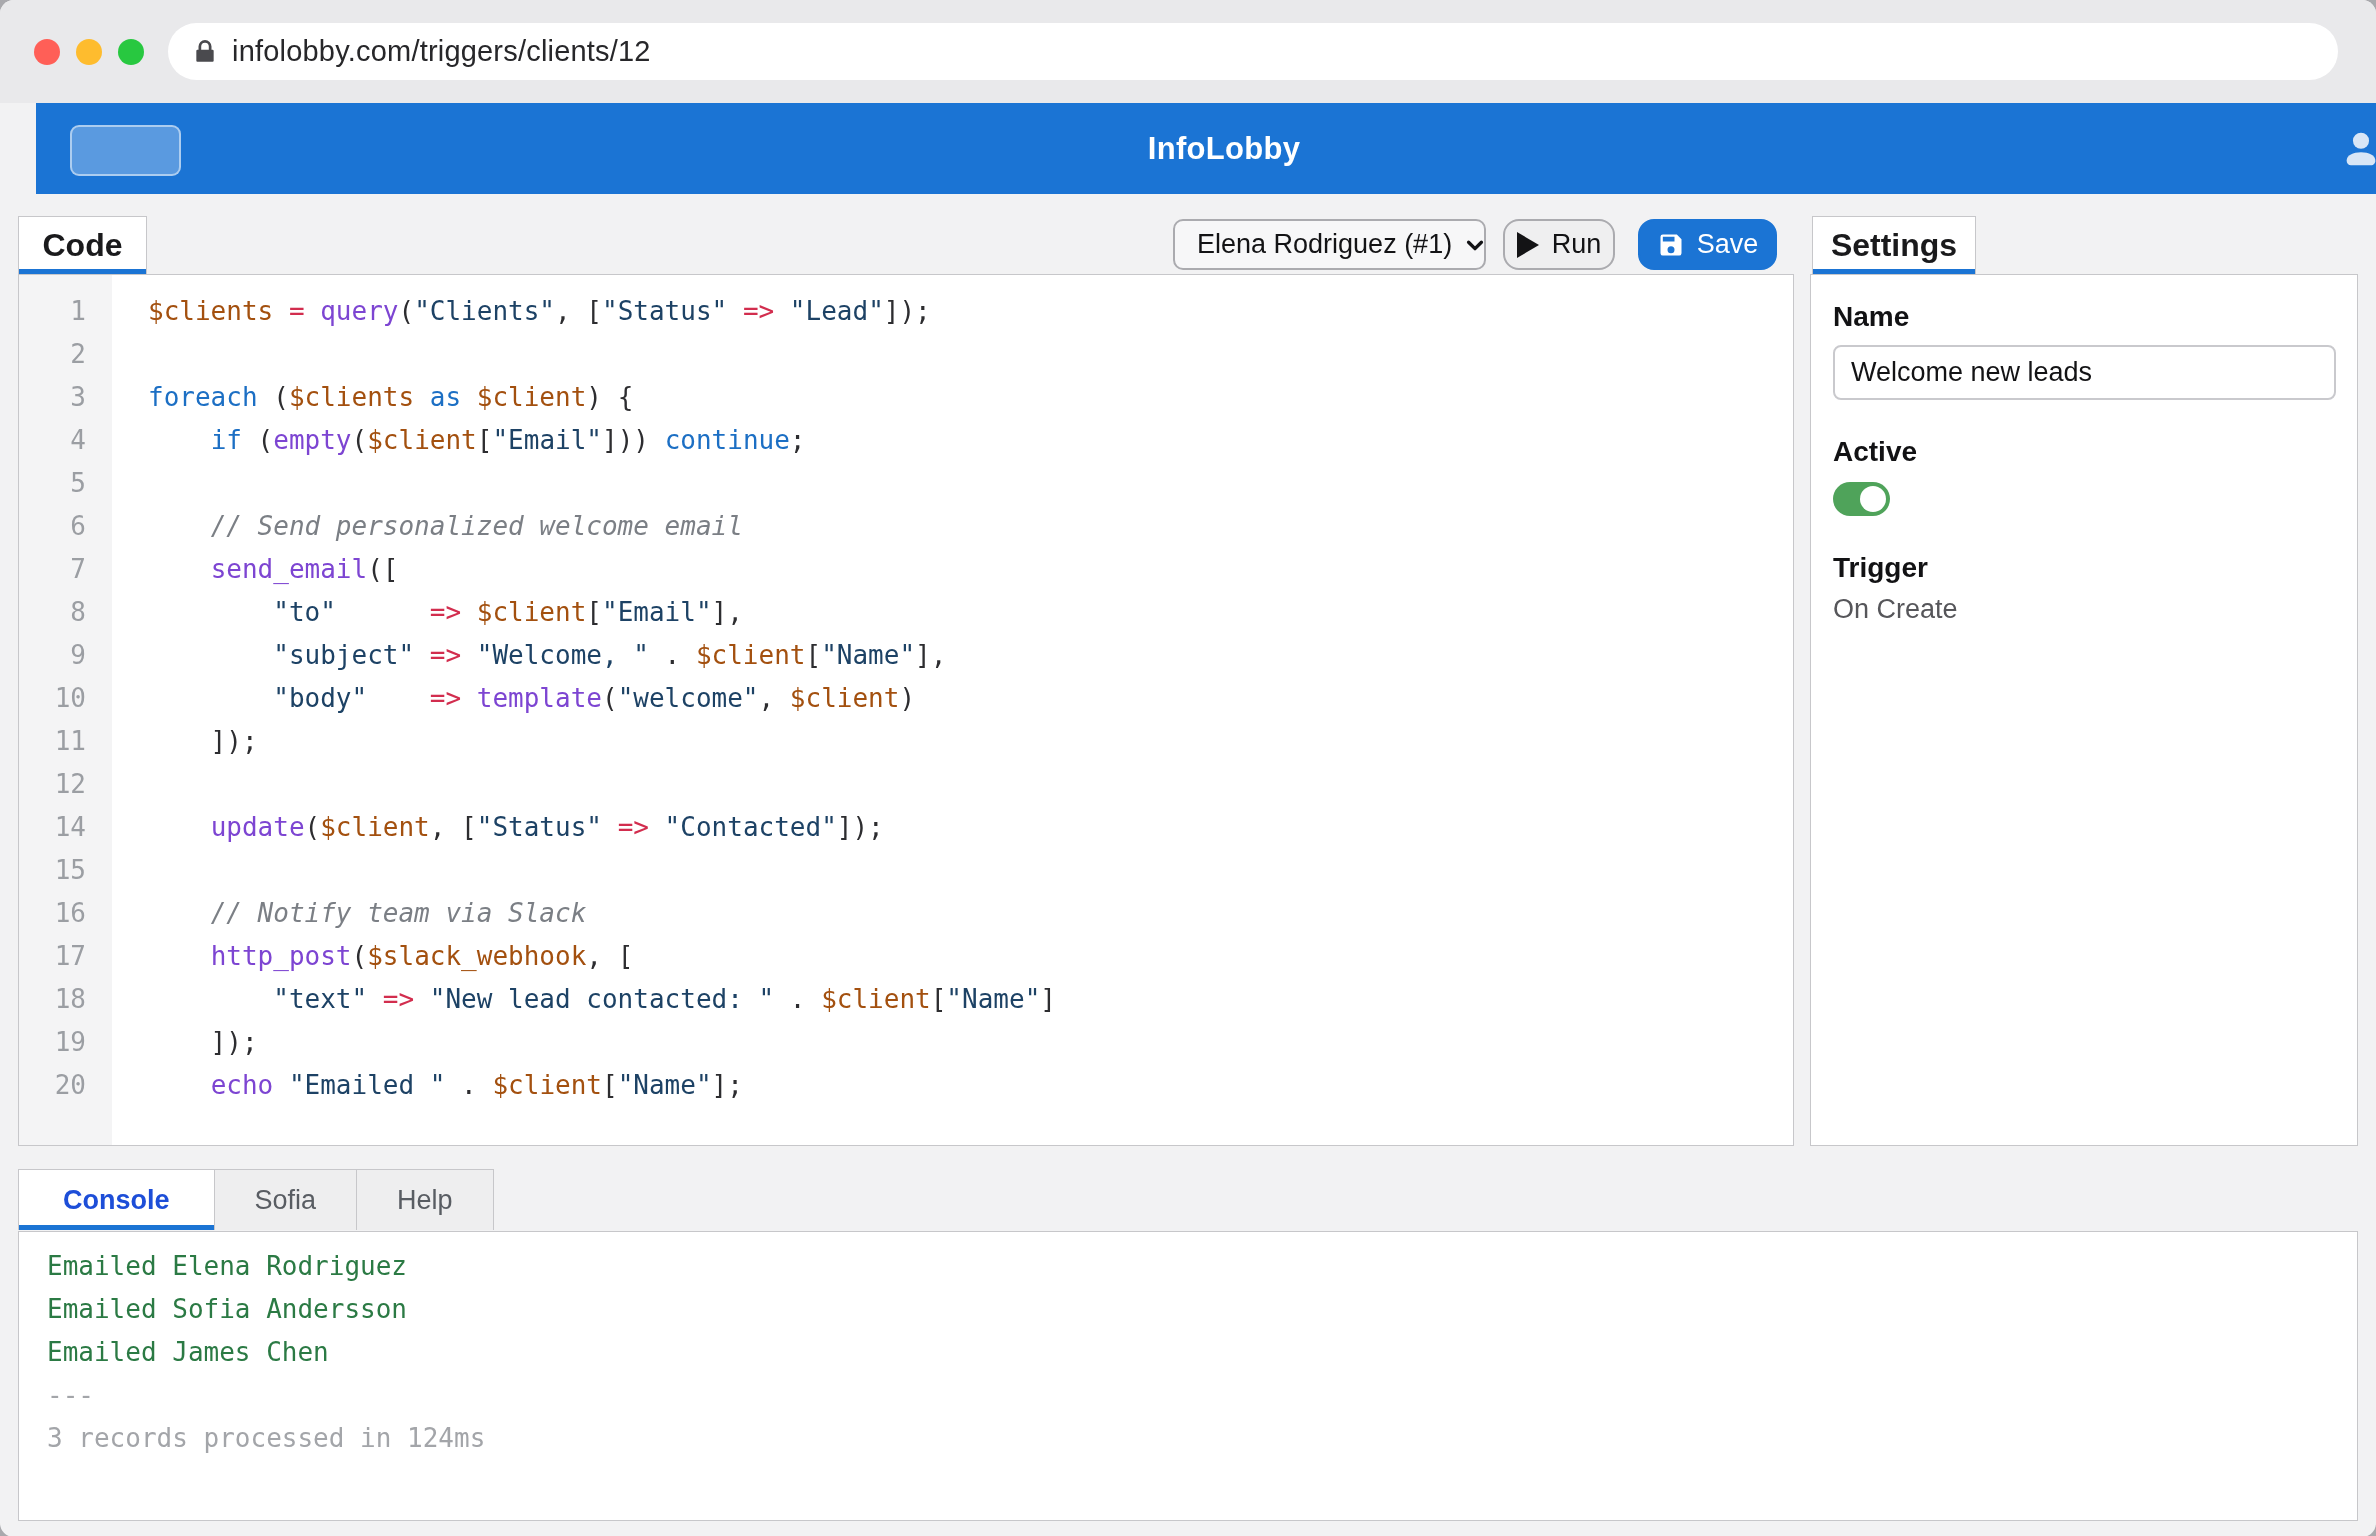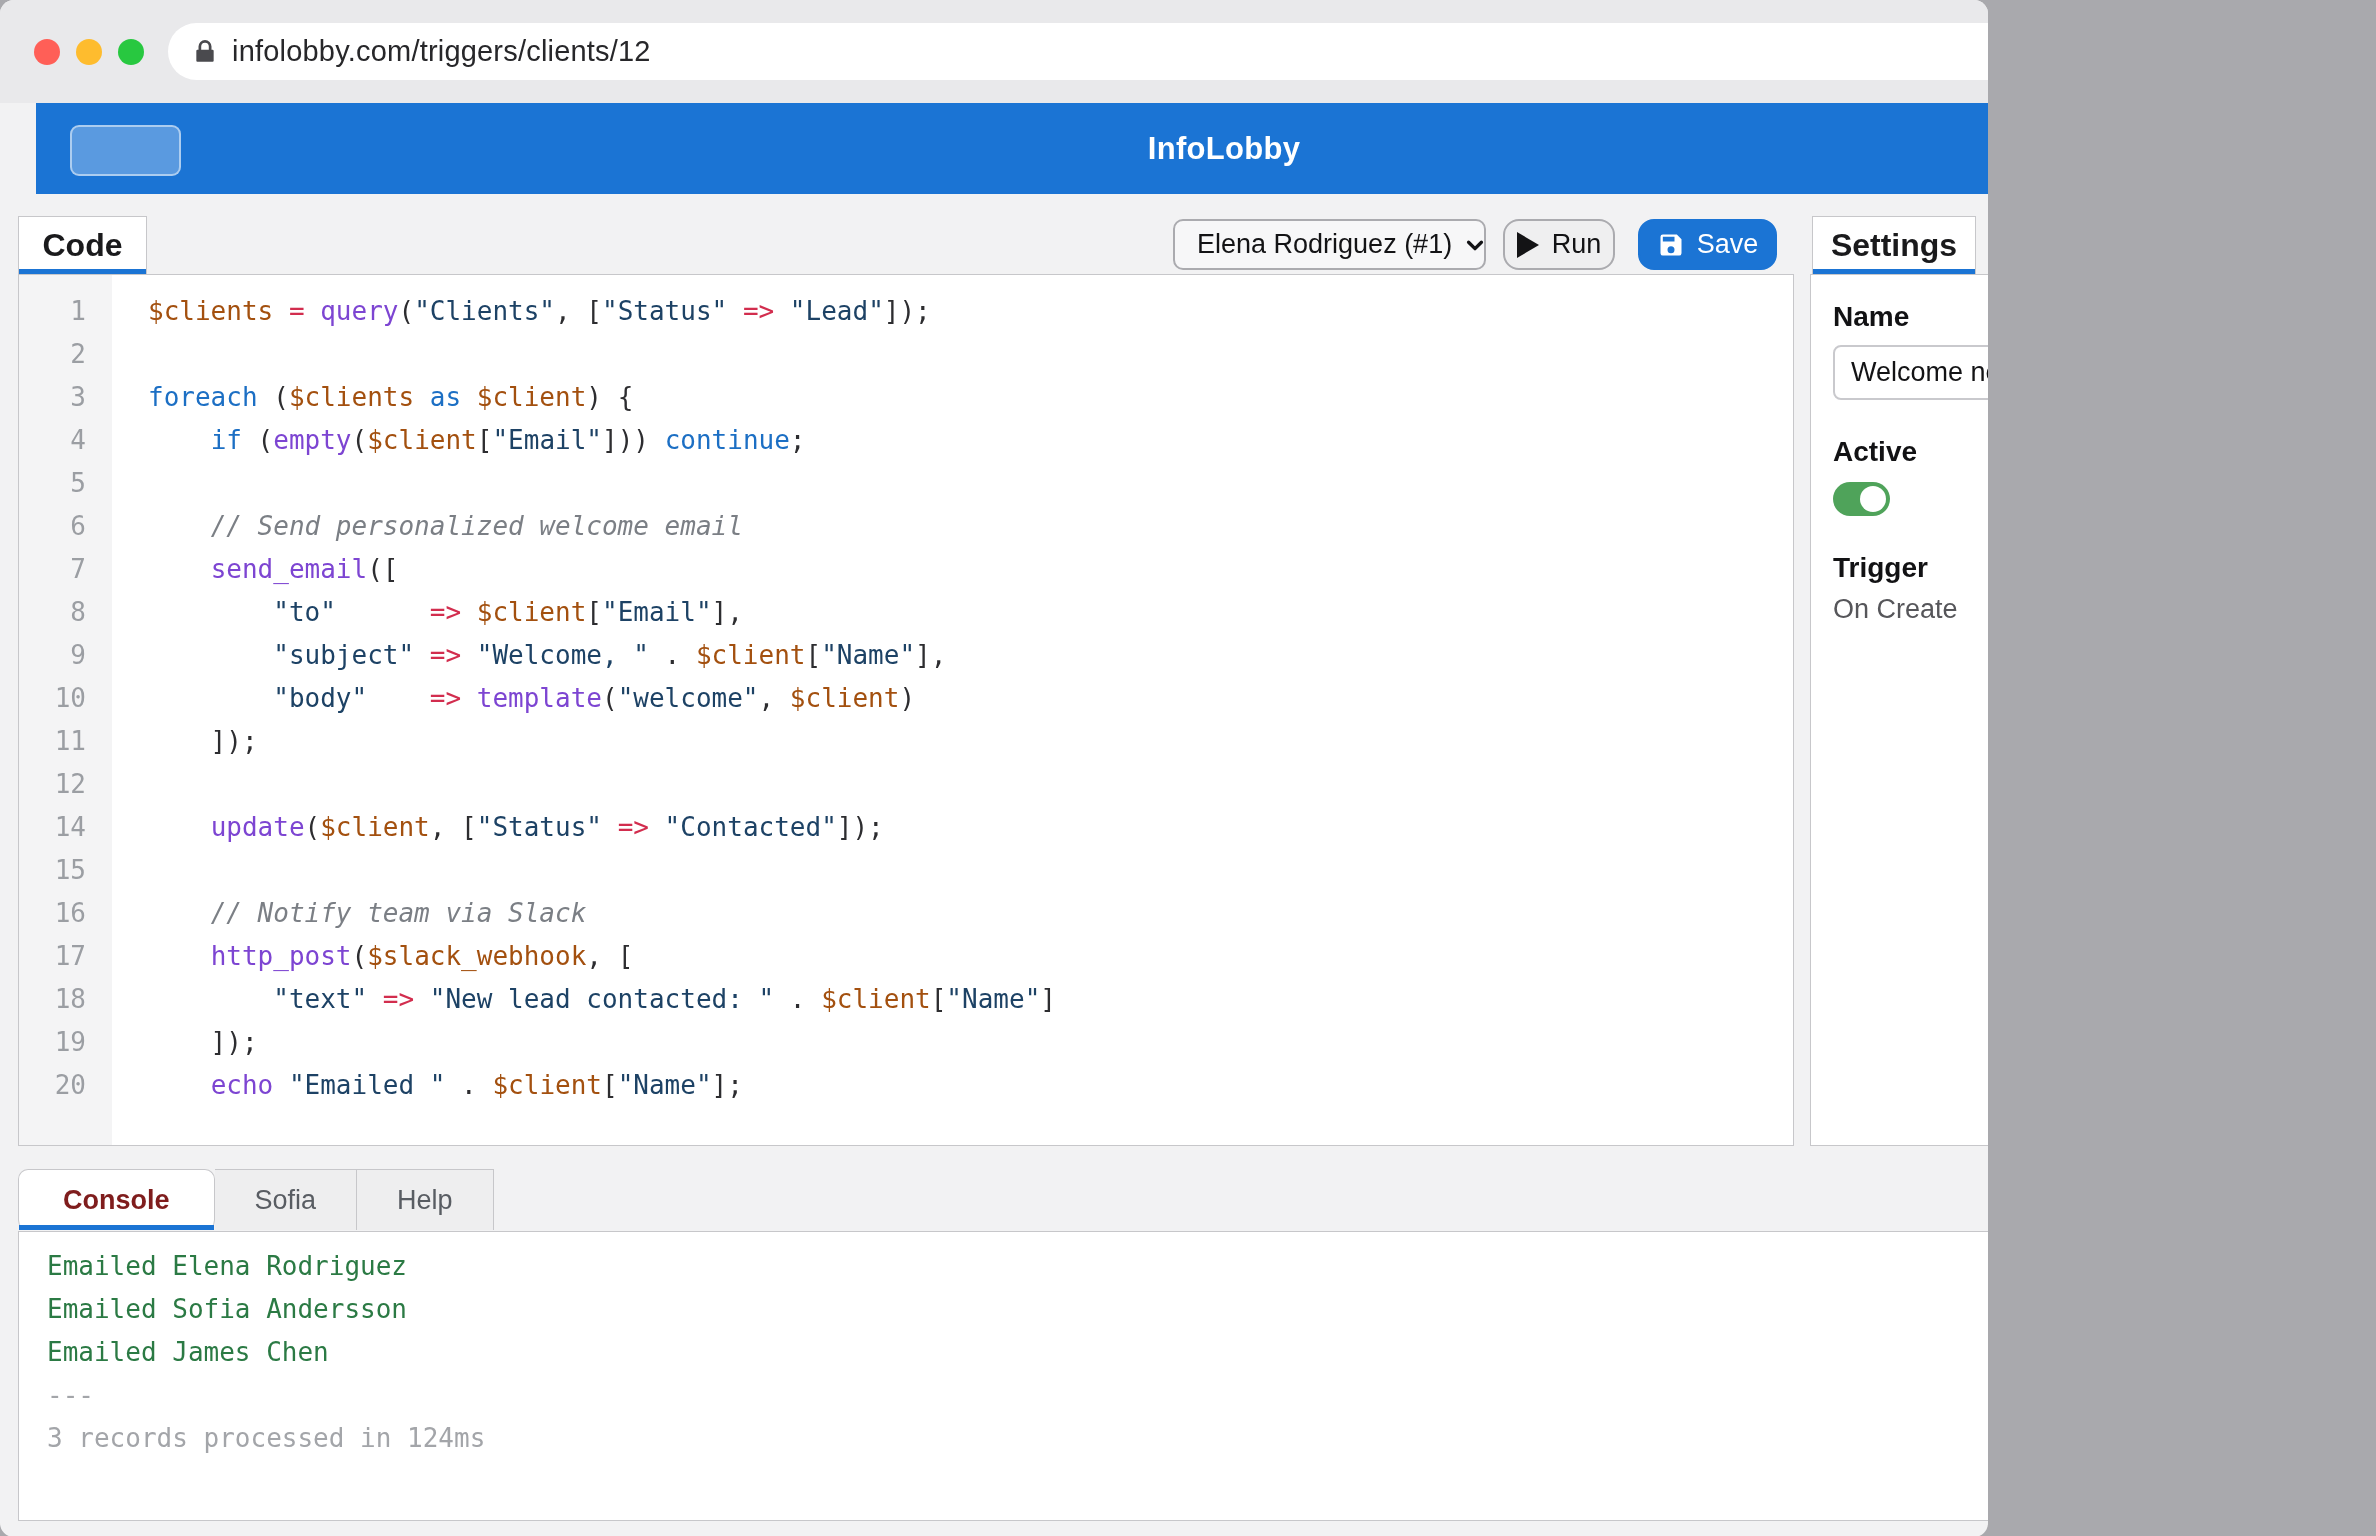--- a/index.html
+++ b/index.html
@@ -1,18 +1,18 @@
 <!DOCTYPE html>
 <html><head>
 <meta charset="utf-8">
 <style>
   html,body{margin:0;padding:0;background:#a9a9ad;}
   *{box-sizing:border-box;}
   .window{
-    position:relative;width:1988px;height:1537px;background:#f2f2f3;
+    position:relative;width:2376px;height:1537px;background:#f2f2f3;
     border-radius:14px;overflow:hidden;
     font-family:"Liberation Sans",sans-serif;color:#1d1d1f;
   }
   
   .chrome{position:absolute;left:0;top:0;width:2376px;height:103px;background:#e9e9eb;}
   .lights{position:absolute;left:34px;top:0;height:103px;display:flex;align-items:center;gap:16px;}
   .light{width:26px;height:26px;border-radius:50%;}
   .light.red{background:#ff5f57;}
   .light.yellow{background:#febc2e;}
   .light.green{background:#28c840;}
@@ -91,21 +91,21 @@
   .toggle .knob{position:absolute;right:4px;top:4px;width:26px;height:26px;border-radius:50%;background:#ffffff;}
   .trigger-value{margin-top:10px;font-size:27px;color:#56565a;}
   
   .ctabs{position:absolute;left:18px;top:1169px;display:flex;z-index:3;}
   .ctab{
     height:61px;padding:0 40px;display:flex;align-items:center;justify-content:center;
     font-size:27px;background:#eeeeef;border:1px solid #c7c7ca;border-bottom:none;color:#595d63;
     position:relative;cursor:pointer;
   }
   .ctab + .ctab{border-left:none;}
-  .ctab.active{background:#ffffff;color:#7f1d1d;font-weight:600;padding:0 44px;border-radius:10px;}
+  .ctab.active{background:#ffffff;color:#1d4ed8;font-weight:600;padding:0 44px;}
   .ctab.active .underline{position:absolute;left:0;bottom:0;width:100%;height:5px;background:#1b74d4;}
   .console-panel{
     position:absolute;left:18px;top:1231px;width:2340px;height:290px;background:#ffffff;
     border:1px solid #c7c7ca;padding:12px 28px;overflow:hidden;text-align:center;
   }
   .console-out{font-family:"DejaVu Sans Mono",monospace;font-size:26px;}
   .cline{height:43px;display:flex;align-items:center;white-space:pre;}
   .cl-success{color:#2b7a44;}
   .cl-muted{color:#a3a5a9;}
 </style>

